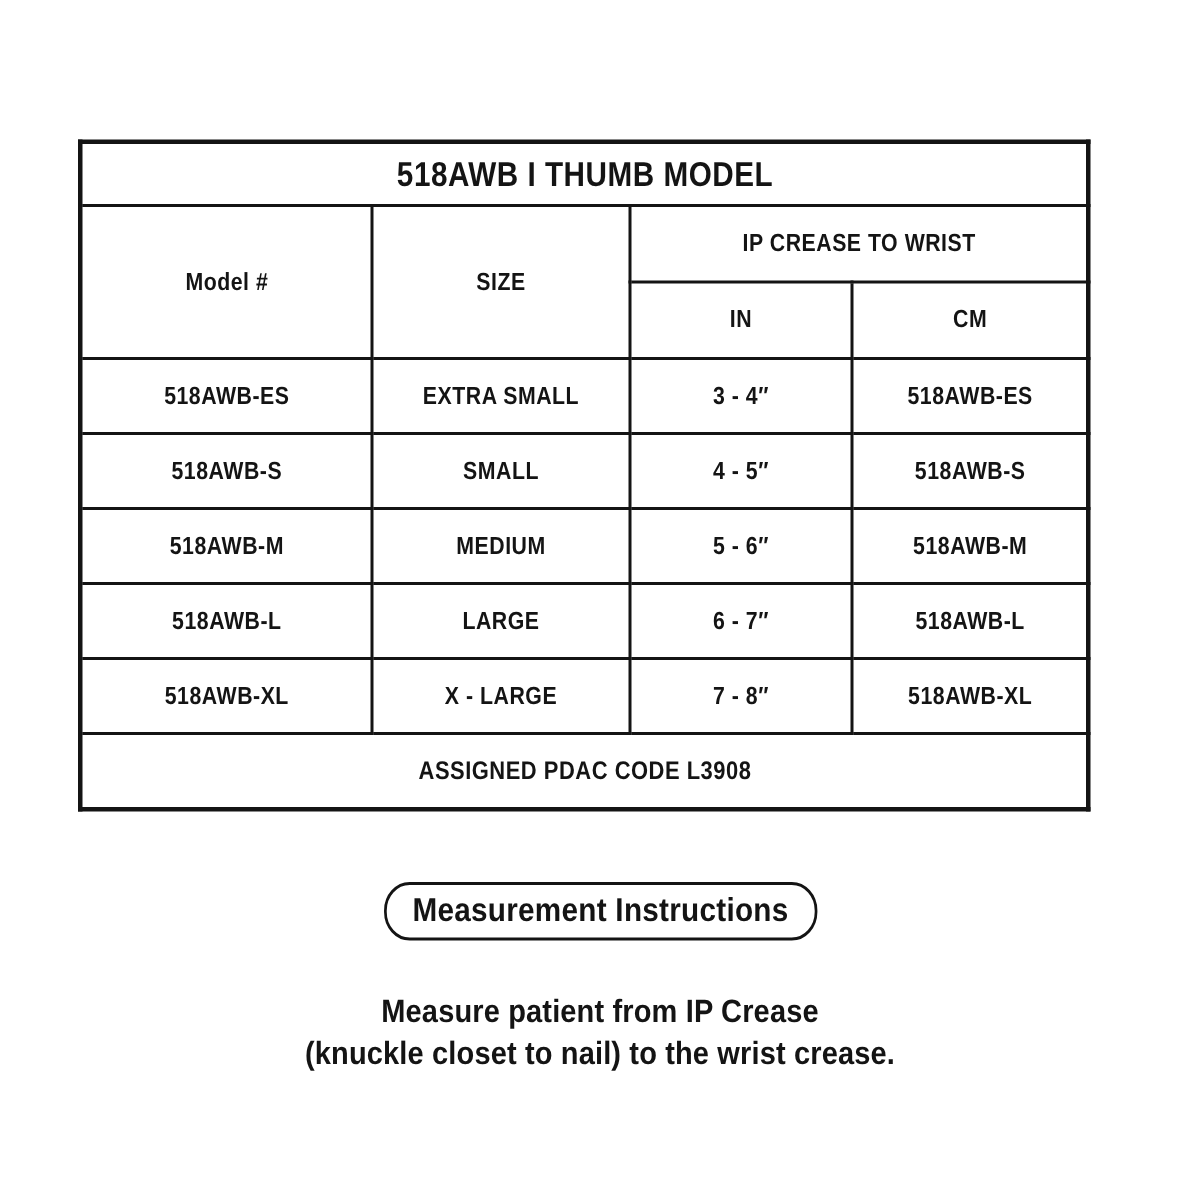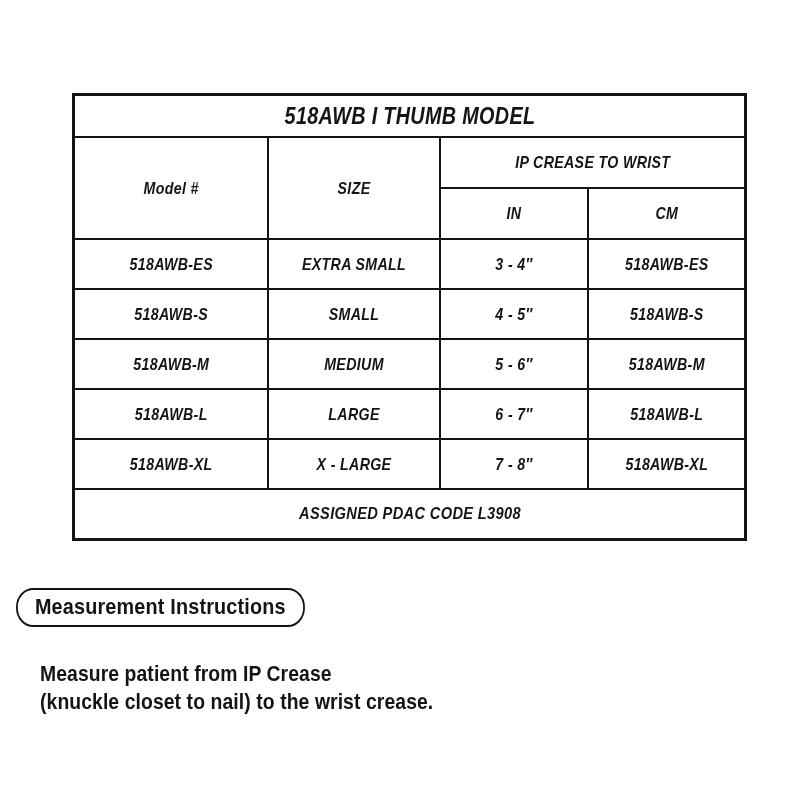--- a/index.html
+++ b/index.html
@@ -12,24 +12,23 @@
     background: #ffffff;
     font-family: "Liberation Sans", sans-serif;
     color: #141414;
     overflow: hidden;
     position: relative;
   }
 
   
   .chart-wrap {
     position: absolute;
-    left: 72px;
+    left: 52px;
     top: 93px;
     width: 672px;
-    font-style: italic;
   }
 
   table.size-chart {
     width: 100%;
     border-collapse: collapse;
     table-layout: fixed;
     border: 3px solid #141414;
   }
 
   table.size-chart td,
@@ -87,21 +86,21 @@
     border-left: none !important;
     border-right: none !important;
   }
 
   
   .instructions {
     position: absolute;
     left: 0;
     top: 588px;
     width: 800px;
-    text-align: left;
+    text-align: center;
   }
 
   .badge {
     display: inline-block;
     border: 2px solid #141414;
     border-radius: 19px;
     padding: 5px 19px 7px 19px;
     font-size: 22px;
     font-weight: bold;
     letter-spacing: 0.2px;

